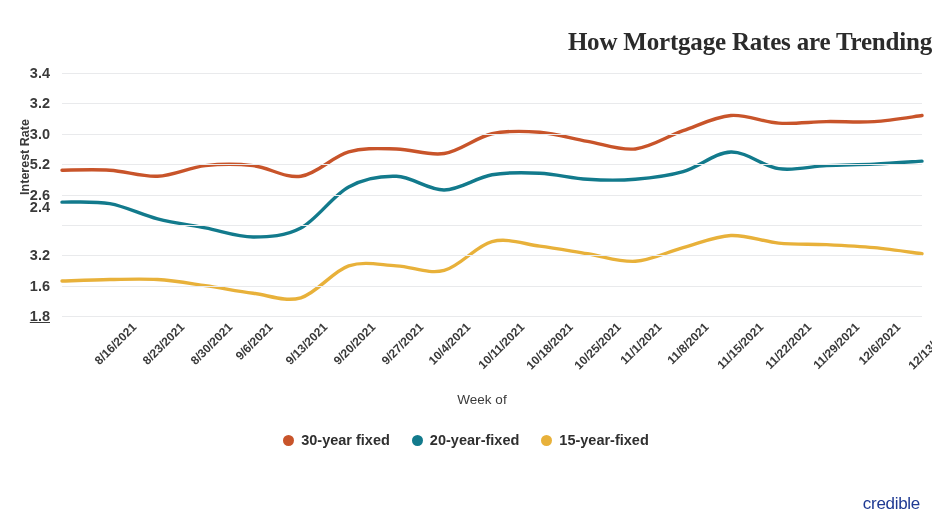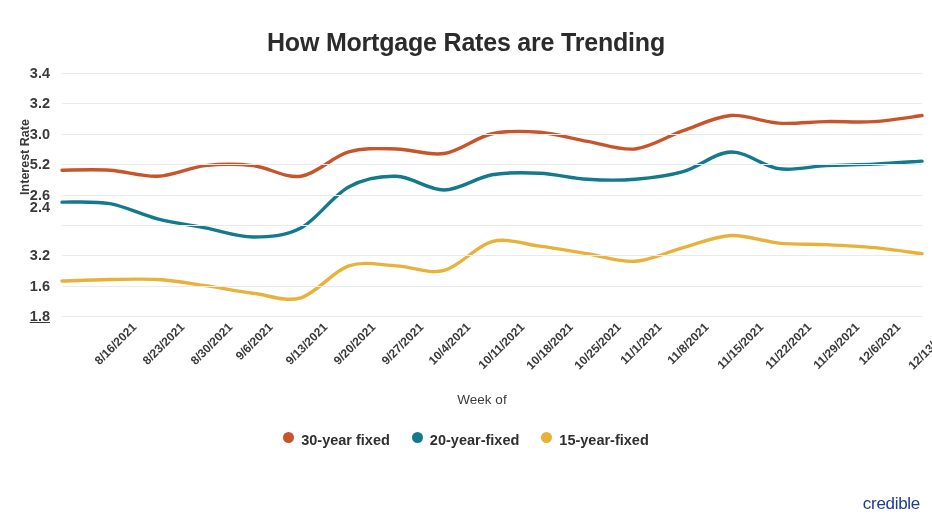--- a/index.html
+++ b/index.html
@@ -11,25 +11,26 @@
     overflow: hidden;
   }
   #page {
     position: relative;
     width: 932px; height: 524px;
     background: #ffffff;
   }
   #chart-title {
     position: absolute;
     top: 28px; left: 0; width: 932px;
-    text-align: center;
+    text-align: right;
     font-size: 25px;
     font-weight: 700;
     color: #2b2b2b;
     letter-spacing: -0.2px;
+    font-family: Liberation Serif, serif;
   }
   
   #plot-area {
     position: absolute;
     left: 62px;
     top: 73px;
     width: 860px;
     height: 243px;
   }
   .gridline {
@@ -96,21 +97,21 @@
   #legend {
     position: absolute;
     top: 432px; left: 0; width: 932px;
     display: flex;
     justify-content: center;
     align-items: center;
     gap: 22px;
   }
   .legend-item {
     display: flex;
-    align-items: flex-start;
+    align-items: center;
     gap: 7px;
   }
   .legend-dot {
     width: 11px; height: 11px;
     border-radius: 50%;
     display: block;
   }
   .legend-label {
     font-size: 14.5px;
     font-weight: 700;

